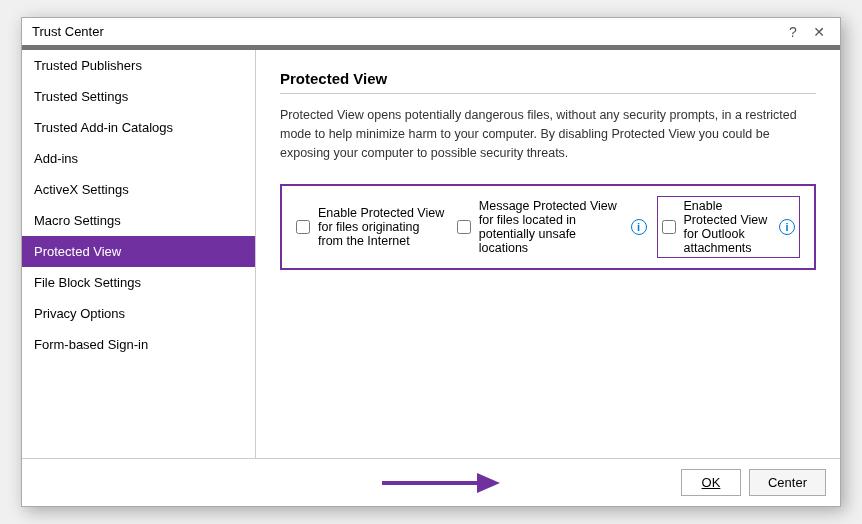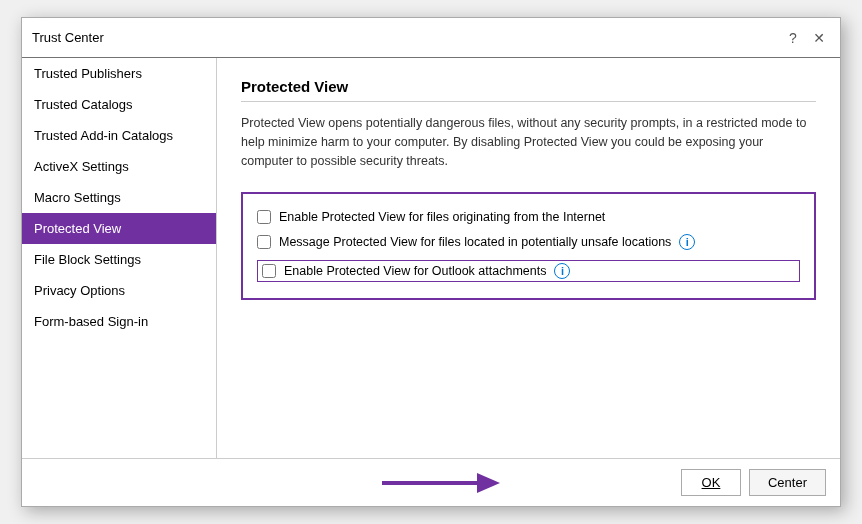--- a/index.html
+++ b/index.html
@@ -18,26 +18,26 @@
       width: 820px;
       height: 490px;
       background: #fff;
       border: 1px solid #aaa;
       box-shadow: 4px 4px 16px rgba(0,0,0,0.3);
       display: flex;
       flex-direction: column;
     }
     .titlebar {
       background: #fff;
-      border-bottom: 1px solid #737373;
+      border-bottom: 5px solid #737373;
       padding: 6px 10px;
       display: flex;
       align-items: center;
       justify-content: space-between;
-      height: 40px;
+      height: 32px;
     }
     .titlebar-title {
       font-size: 13px;
       color: #000;
     }
     .titlebar-controls {
       display: flex;
       gap: 4px;
       align-items: center;
     }
@@ -52,21 +52,21 @@
       align-items: center;
       justify-content: center;
       color: #555;
     }
     .dialog-body {
       display: flex;
       flex: 1;
       overflow: hidden;
     }
     .sidebar {
-      width: 195px;
+      width: 234px;
       border-right: 1px solid #ccc;
       background: #fff;
       flex-shrink: 0;
       overflow-y: auto;
     }
     .sidebar-item {
       padding: 8px 12px;
       cursor: pointer;
       color: #000;
       font-size: 13px;
@@ -91,23 +91,23 @@
       padding-bottom: 6px;
     }
     .description-text {
       font-size: 12.5px;
       color: #333;
       line-height: 1.5;
       margin-bottom: 22px;
     }
     .options-box {
       border: 2px solid #7030a0;
-      padding: 16px 14px;
-      display: flex;
-      flex-direction: column;
+      padding: 10px 14px;
+      display: flex;
+      flex-direction: row;
       gap: 10px;
     }
     .option-row {
       display: flex;
       align-items: center;
       gap: 8px;
       font-size: 12.5px;
       color: #000;
     }
     .option-row input[type="checkbox"] {
@@ -181,22 +181,23 @@
       <button class="titlebar-btn">?</button>
       <button class="titlebar-btn">✕</button>
     </div>
   </div>
 
   <div class="dialog-body">
 
     <div class="sidebar">
 
     <div class="sidebar-item">Trusted Publishers</div>
-        <div class="sidebar-item">Trusted Catalogs</div>
+        <div class="sidebar-item">Trusted Settings</div>
         <div class="sidebar-item">Trusted Add-in Catalogs</div>
+        <div class="sidebar-item">Add-ins</div>
         <div class="sidebar-item">ActiveX Settings</div>
         <div class="sidebar-item">Macro Settings</div>
         <div class="sidebar-item active">Protected View</div>
         <div class="sidebar-item">File Block Settings</div>
         <div class="sidebar-item">Privacy Options</div>
         <div class="sidebar-item">Form-based Sign-in</div>
       </div>
 
     <div class="main-content">
       <div class="section-title">Protected View</div>

